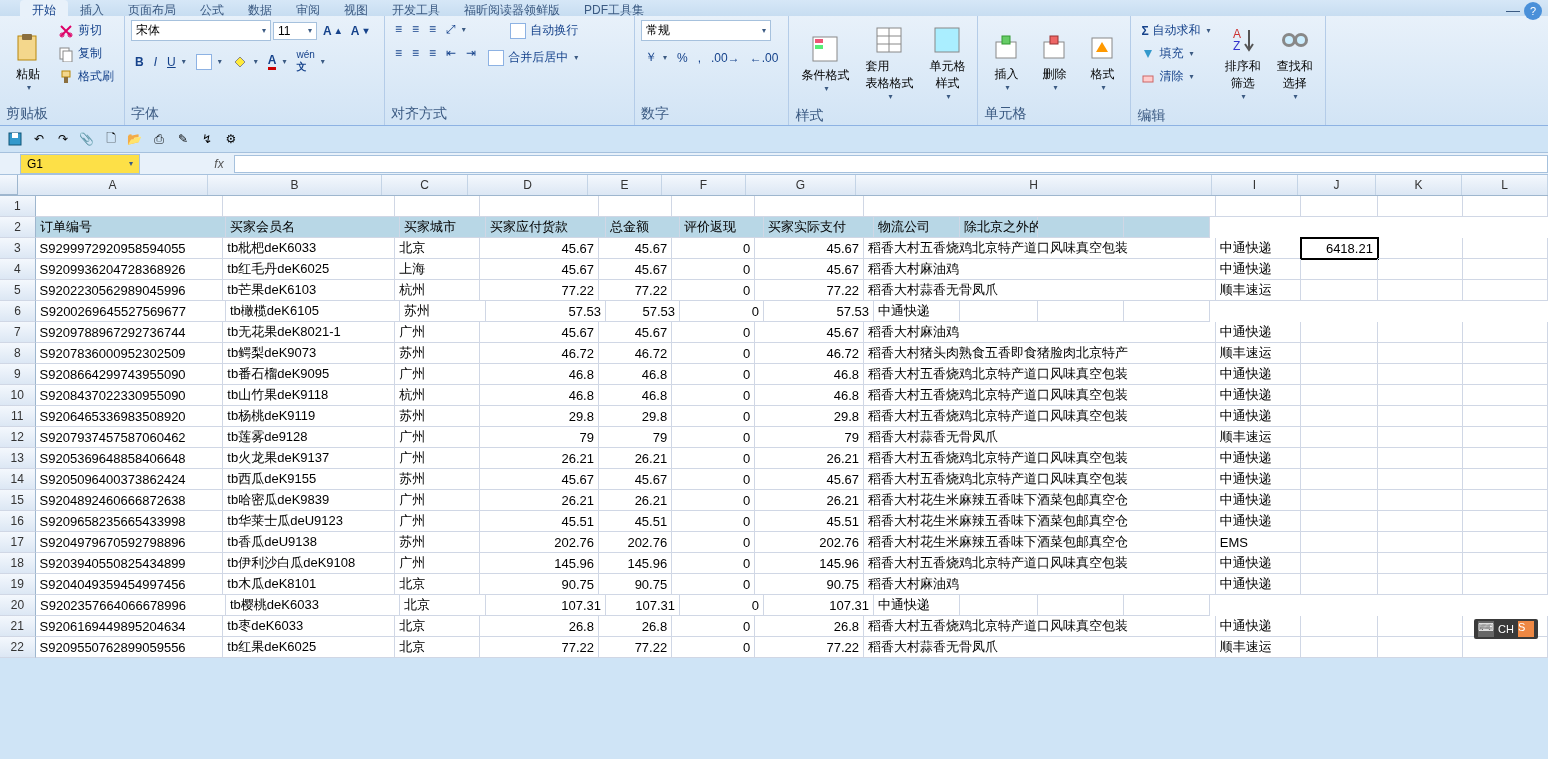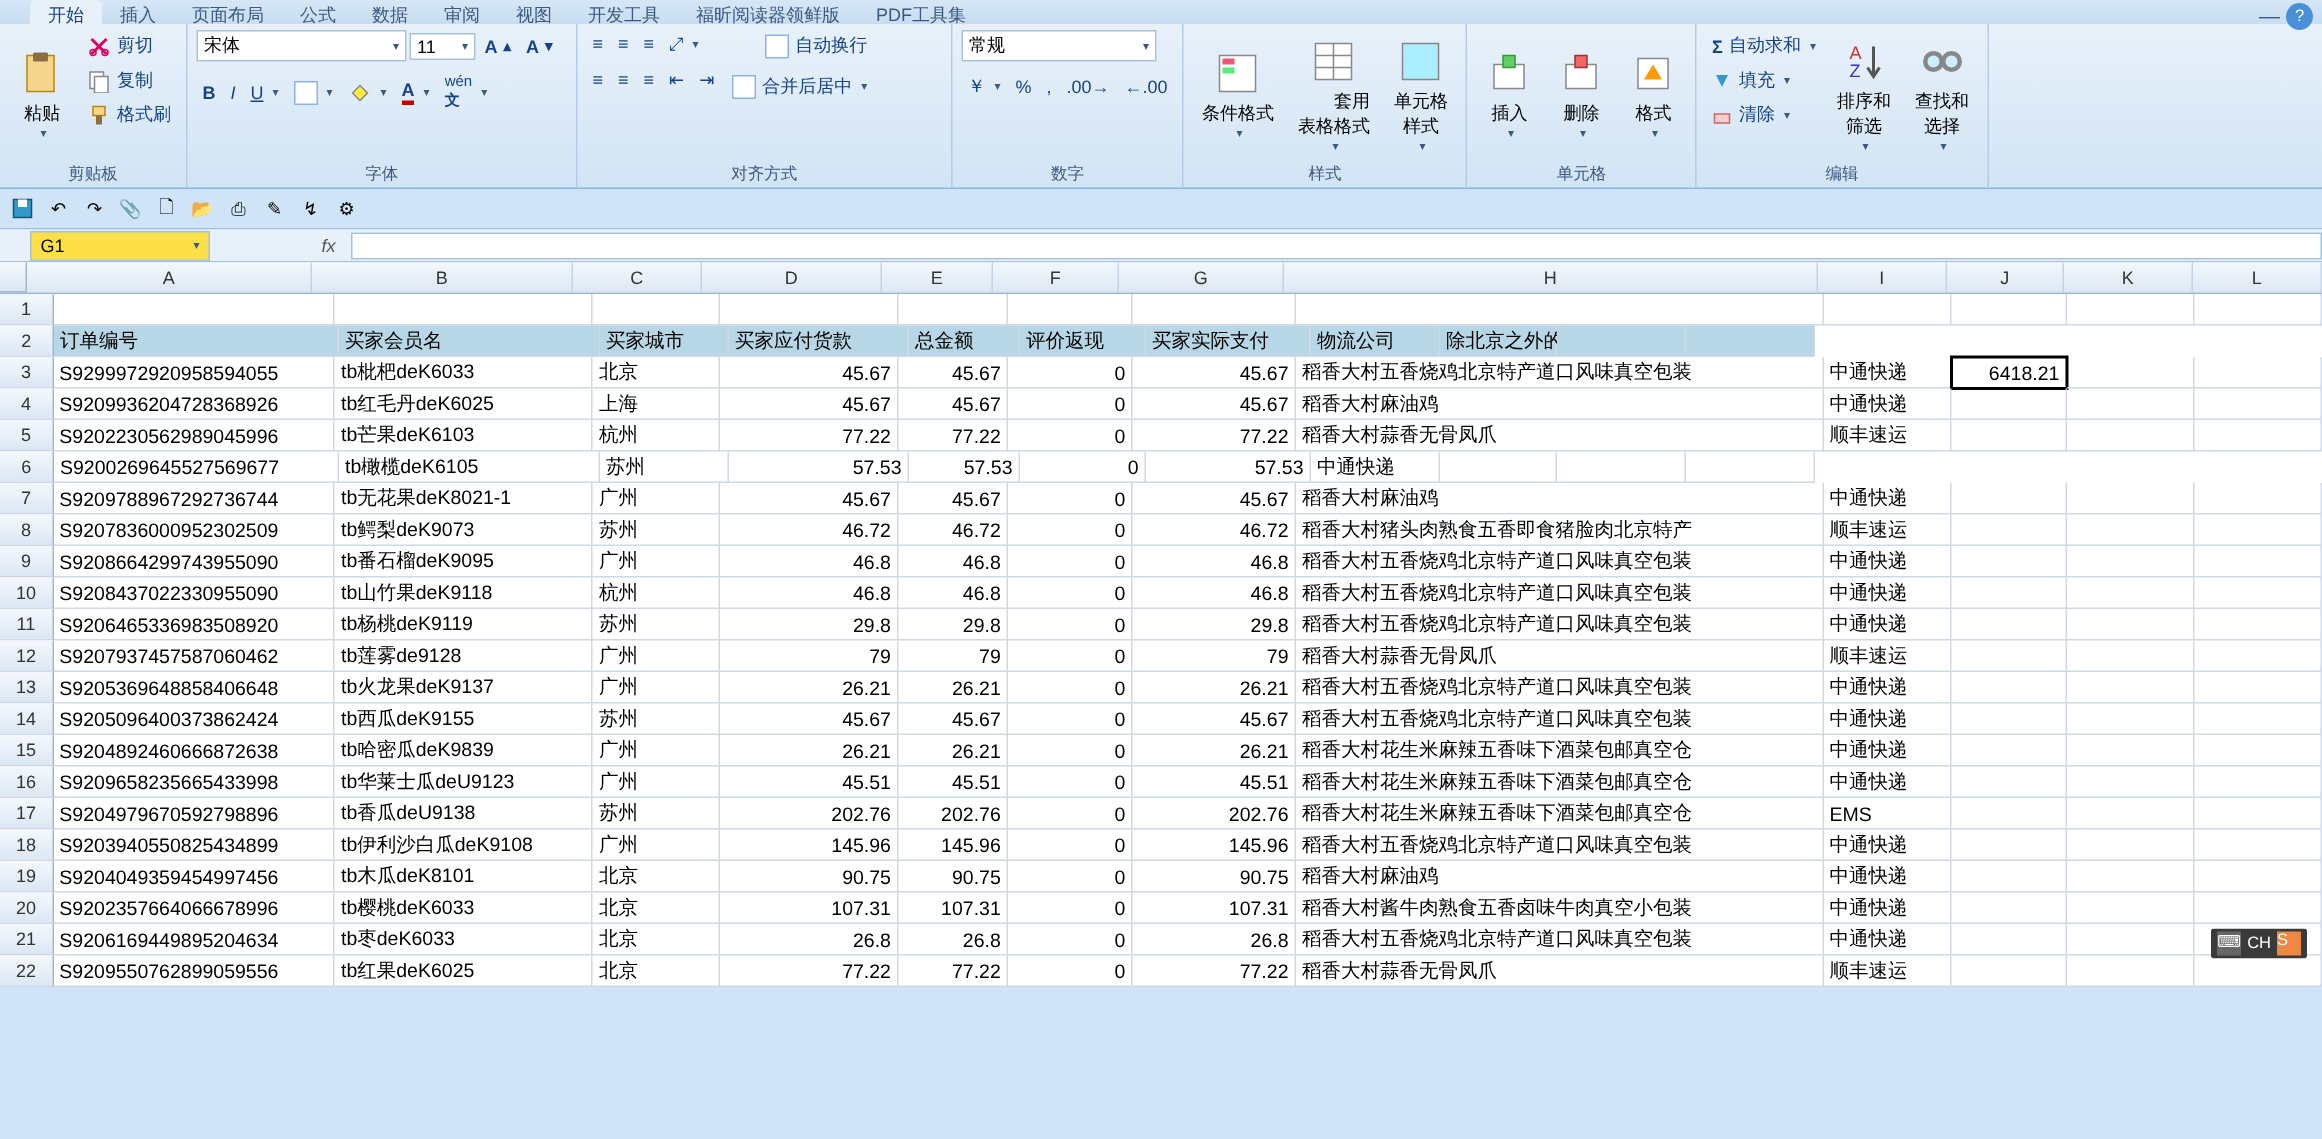--- a/index.html
+++ b/index.html
@@ -7,21 +7,21 @@
 
 
 .tabs { display: flex; background: linear-gradient(#d6e7f7, #c7ddf1); padding-left: 20px; height: 16px; align-items: flex-start; }
 .tab { padding: 2px 12px; color: #3b5a82; font-size: 12px; cursor: pointer; }
 .tab.active { background: #e8f1fa; border-radius: 4px 4px 0 0; color: #15428b; font-weight: normal; }
 
 
 .ribbon { display: flex; background: linear-gradient(#e8f1fa, #d2e4f5); height: 110px; border-bottom: 1px solid #8db2e3; }
 .ribbon-group { border-right: 1px solid #b4cce8; padding: 4px 6px 2px; display: flex; flex-direction: column; justify-content: space-between; }
 .ribbon-group-body { display: flex; gap: 4px; flex: 1; }
-.ribbon-group-label { text-align: center; color: #3b5a82; font-size: 11px; padding-top: 2px; }
+.ribbon-group-label { text-align: left; color: #3b5a82; font-size: 14px; padding-top: 2px; }
 .big-btn { display: flex; flex-direction: column; align-items: center; justify-content: center; padding: 4px 6px; border-radius: 3px; min-width: 42px; }
 .big-icon { width: 32px; height: 32px; margin-bottom: 2px; }
 .vstack { display: flex; flex-direction: column; gap: 2px; }
 .hstack { display: flex; gap: 2px; align-items: center; }
 .small-btn { display: flex; align-items: center; gap: 4px; padding: 2px 4px; border-radius: 2px; font-size: 12px; color: #15428b; }
 .sq { width: 16px; height: 16px; border: 1px solid #8db2e3; background: #fff; display: inline-block; }
 .input-combo { background: #fff; border: 1px solid #a6c1dd; padding: 1px 4px; font-size: 12px; display: flex; align-items: center; justify-content: space-between; }
 .dropdown-arrow { color: #3b5a82; font-size: 8px; margin-left: 2px; }
 
 
@@ -224,21 +224,21 @@
           <span>条件格式</span>
           <span class="dropdown-arrow">▾</span>
         </div>
       <div class="big-btn">
           <svg class="big-icon" viewBox="0 0 32 32">
             <rect x="4" y="4" width="24" height="24" fill="#fff" stroke="#888"></rect>
             <line x1="4" y1="12" x2="28" y2="12" stroke="#888"></line>
             <line x1="4" y1="20" x2="28" y2="20" stroke="#888"></line>
             <line x1="16" y1="4" x2="16" y2="28" stroke="#888"></line>
           </svg>
-          <span style="white-space:pre;text-align:right;font-family:Liberation Serif, serif;">套用
+          <span style="white-space:pre;text-align:left;font-family:Liberation Serif, serif;">套用
 表格格式</span>
           <span class="dropdown-arrow">▾</span>
         </div>
       <div class="big-btn">
           <svg class="big-icon" viewBox="0 0 32 32">
             <rect x="4" y="4" width="24" height="24" fill="#aef" stroke="#888"></rect>
           </svg>
           <span style="white-space:pre;text-align:center;">单元格
 样式</span>
           <span class="dropdown-arrow">▾</span>
@@ -658,21 +658,20 @@
       </div>
       <div class="row">
         <div class="row-header">20</div>
         <div class="cell cA">S9202357664066678996</div>
         <div class="cell cB">tb樱桃deK6033</div>
         <div class="cell cC">北京</div>
         <div class="cell cD num">107.31</div>
         <div class="cell cE num">107.31</div>
         <div class="cell cF num">0</div>
         <div class="cell cG num">107.31</div>
-        <div class="cell cH">稻香大村酱牛肉熟食五香卤味牛肉真空小包装</div>
         <div class="cell cI">中通快递</div>
         <div class="cell cJ num"></div>
         <div class="cell cK"></div>
         <div class="cell cL"></div>
       </div>
       <div class="row">
         <div class="row-header">21</div>
         <div class="cell cA">S9206169449895204634</div>
         <div class="cell cB">tb枣deK6033</div>
         <div class="cell cC">北京</div>

